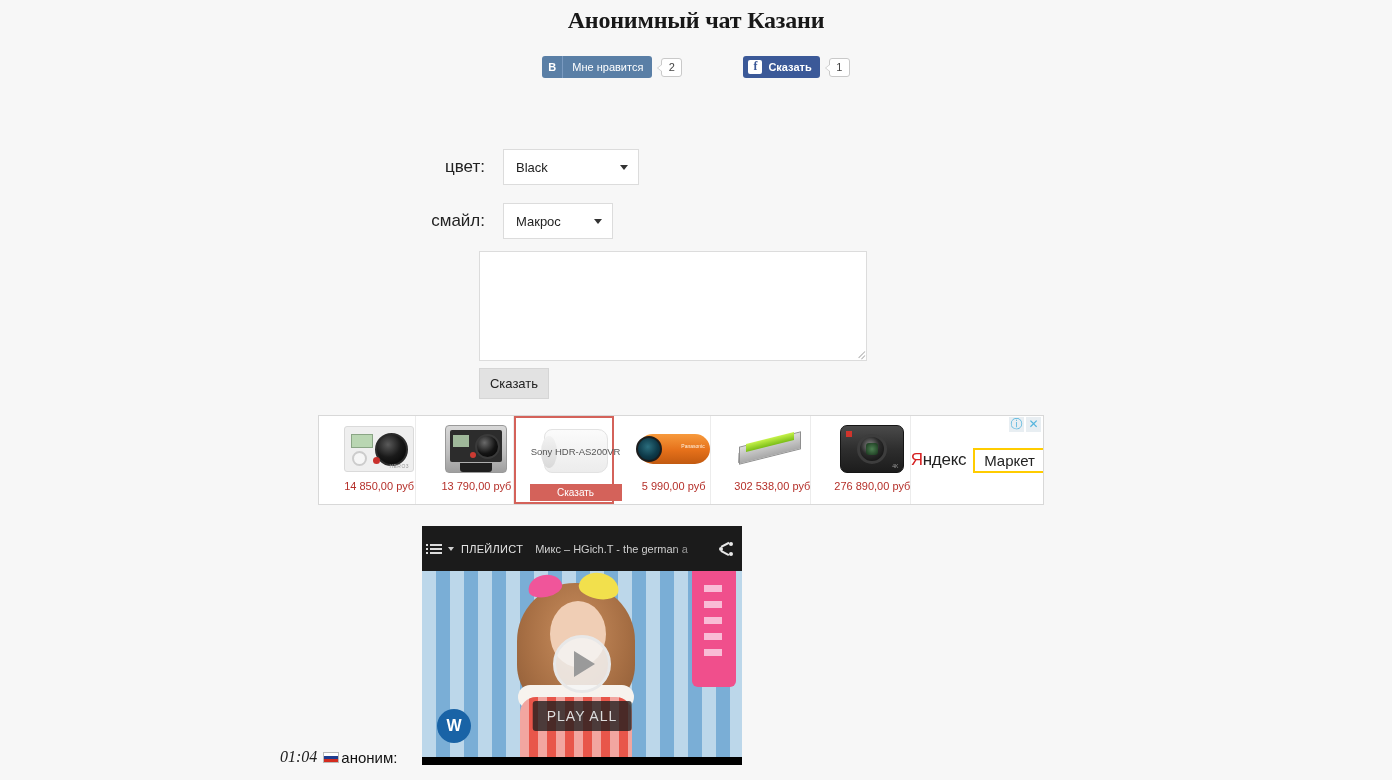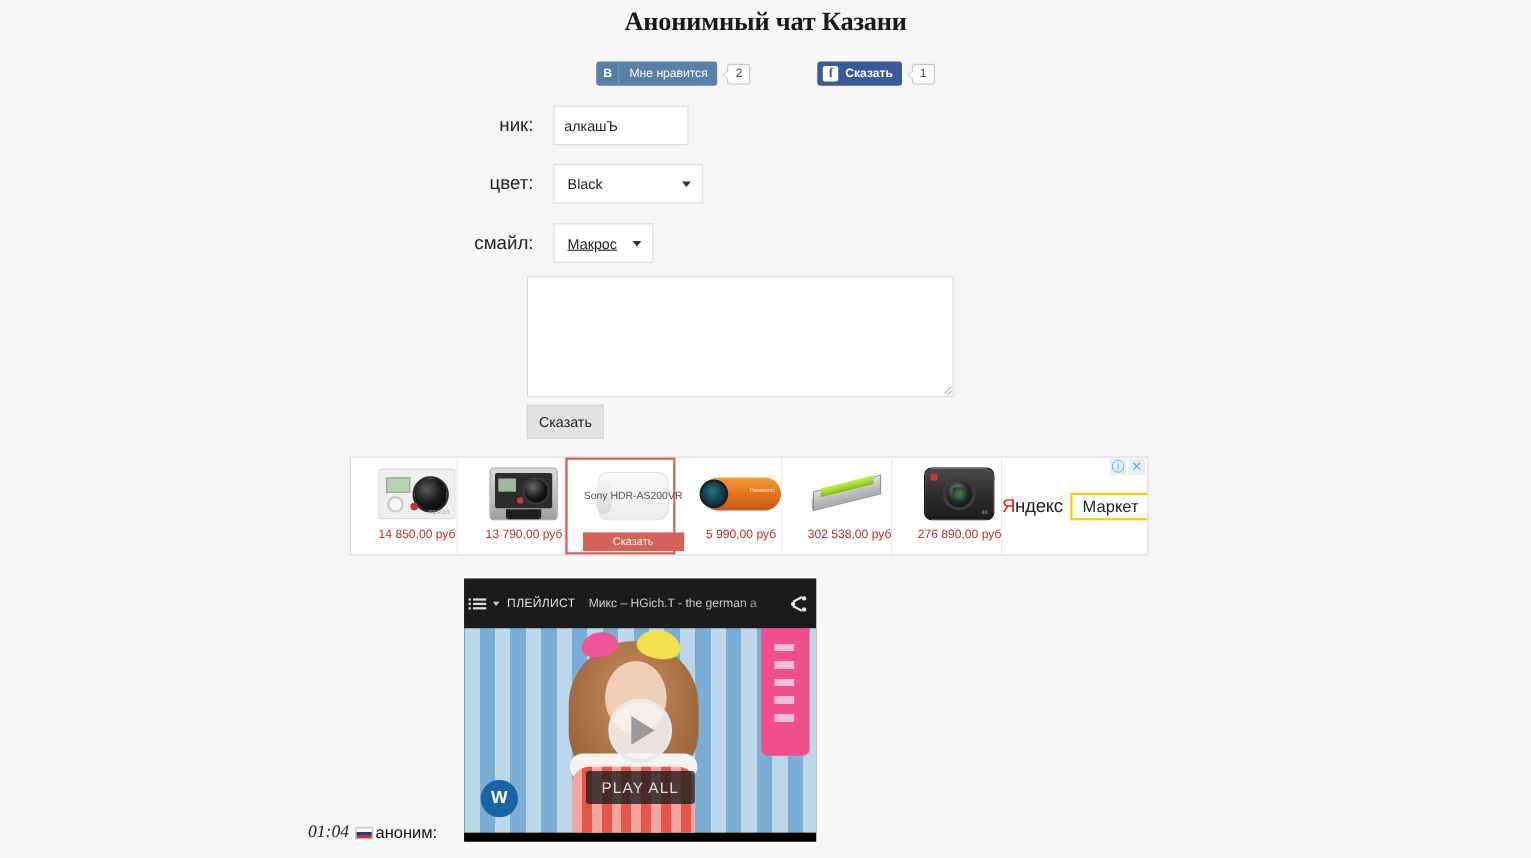--- a/index.html
+++ b/index.html
@@ -121,21 +121,21 @@
     position: relative;
     height: 36px;
     border: 1px solid #dcdcdc;
     background: #fff;
     display: flex; align-items: center;
     font-size: 13px; color: #222;
     padding: 0 28px 0 12px;
     cursor: pointer;
   }
   .sel-color { width: 136px; }
-  .sel-smile { width: 91px; text-decoration: underline; }
+  .sel-smile { width: 110px; }
   .sel .caret {
     position: absolute; right: 10px; top: 50%;
     margin-top: -2px;
     width: 0; height: 0;
     border-left: 4px solid transparent;
     border-right: 4px solid transparent;
     border-top: 5px solid #333;
   }
 
   .msg-area {
@@ -585,24 +585,20 @@
     <div class="social-unit">
       <div class="fb-btn">
         <div class="fb-icon">f</div>
         <div class="fb-label">Сказать</div>
       </div>
       <div class="count-bubble">1</div>
     </div>
 
   </div>
 
-  <div class="form-row" style="left:375px; top:96px;">
-    <div class="form-label">ник:</div>
-    <input class="nick-input" type="text" value="алкашЪ" style="">
-  </div>
 
   <div class="form-row" style="left:375px; top:149px;">
     <div class="form-label">цвет:</div>
     <div class="sel sel-color">
       <span>Black</span>
       <span class="caret"></span>
     </div>
   </div>
 
   <div class="form-row" style="left:375px; top:203px;">

